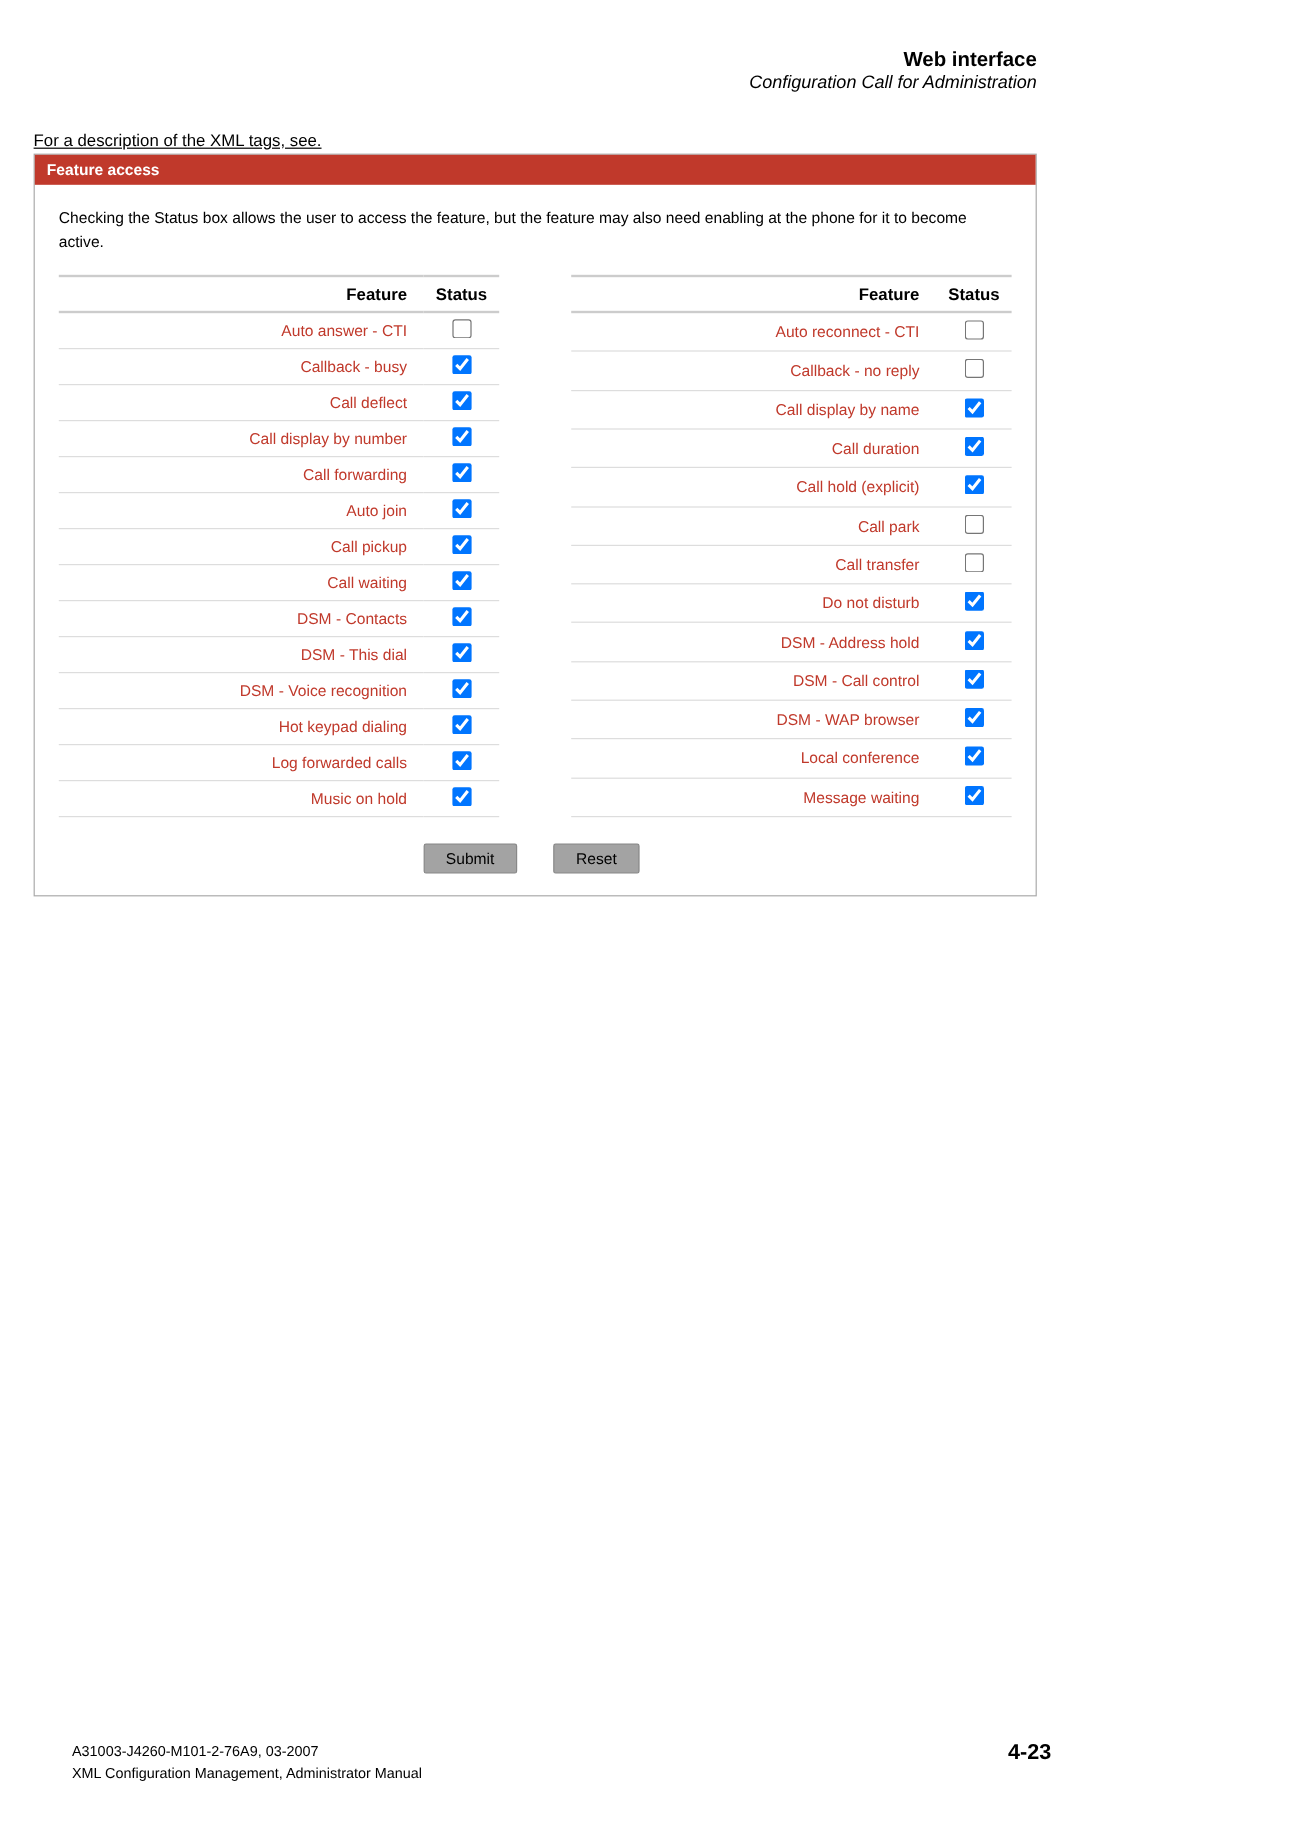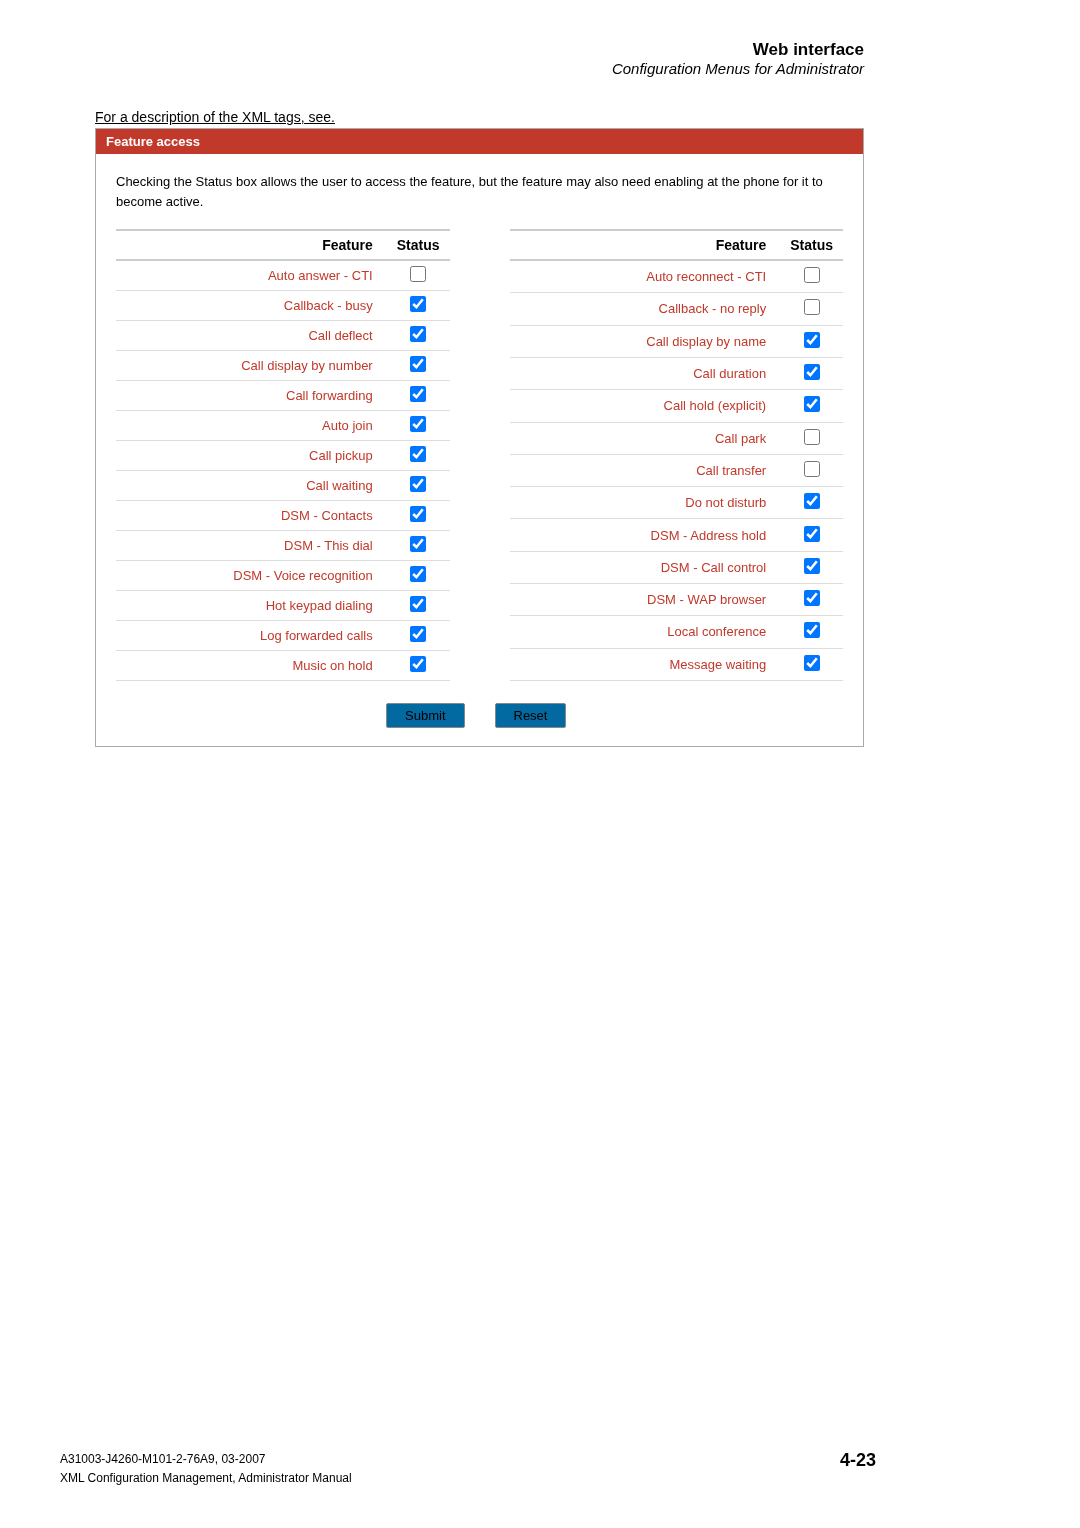--- a/index.html
+++ b/index.html
@@ -8,21 +8,21 @@
       background: #fff;
       color: #000;
       width: 1080px;
       min-height: 1528px;
       padding: 0;
     }
 
     .page-wrapper {
       width: 924px;
       min-height: 1528px;
-      padding: 40px 60px 60px 95px;
+      padding: 40px 60px 60px 28px;
       position: relative;
       border-radius: 10px;
     }
 
     
     .top-header {
       text-align: right;
       margin-bottom: 30px;
     }
     .top-header .main-title {
@@ -137,21 +137,21 @@
       display: flex;
       gap: 20px;
       margin-top: 16px;
       padding-top: 6px;
     }
 
     .btn {
       padding: 4px 18px;
       font-size: 13px;
       border: 1px solid #888;
-      background: #0369a1;
+      background: #a3a3a3;
       cursor: pointer;
       border-radius: 2px;
     }
 
     
     .submit-wrapper {
       display: flex;
       justify-content: flex-end;
       margin-right: 10px;
     }
@@ -186,21 +186,21 @@
       width: 20px;
     }
   </style>
 </head>
 <body>
 
 <div class="page-wrapper">
 
   <div class="top-header">
     <div class="main-title">Web interface</div>
-    <div class="sub-title">Configuration Menus for Administrator</div>
+    <div class="sub-title">Configuration Call for Administration</div>
   </div>
 
 
   <p class="intro-text">For a description of the XML tags, see.</p>
 
   <div class="feature-access-box">
 
     <div class="feature-access-title-bar">Feature access</div>
 
     <div class="feature-access-content">

